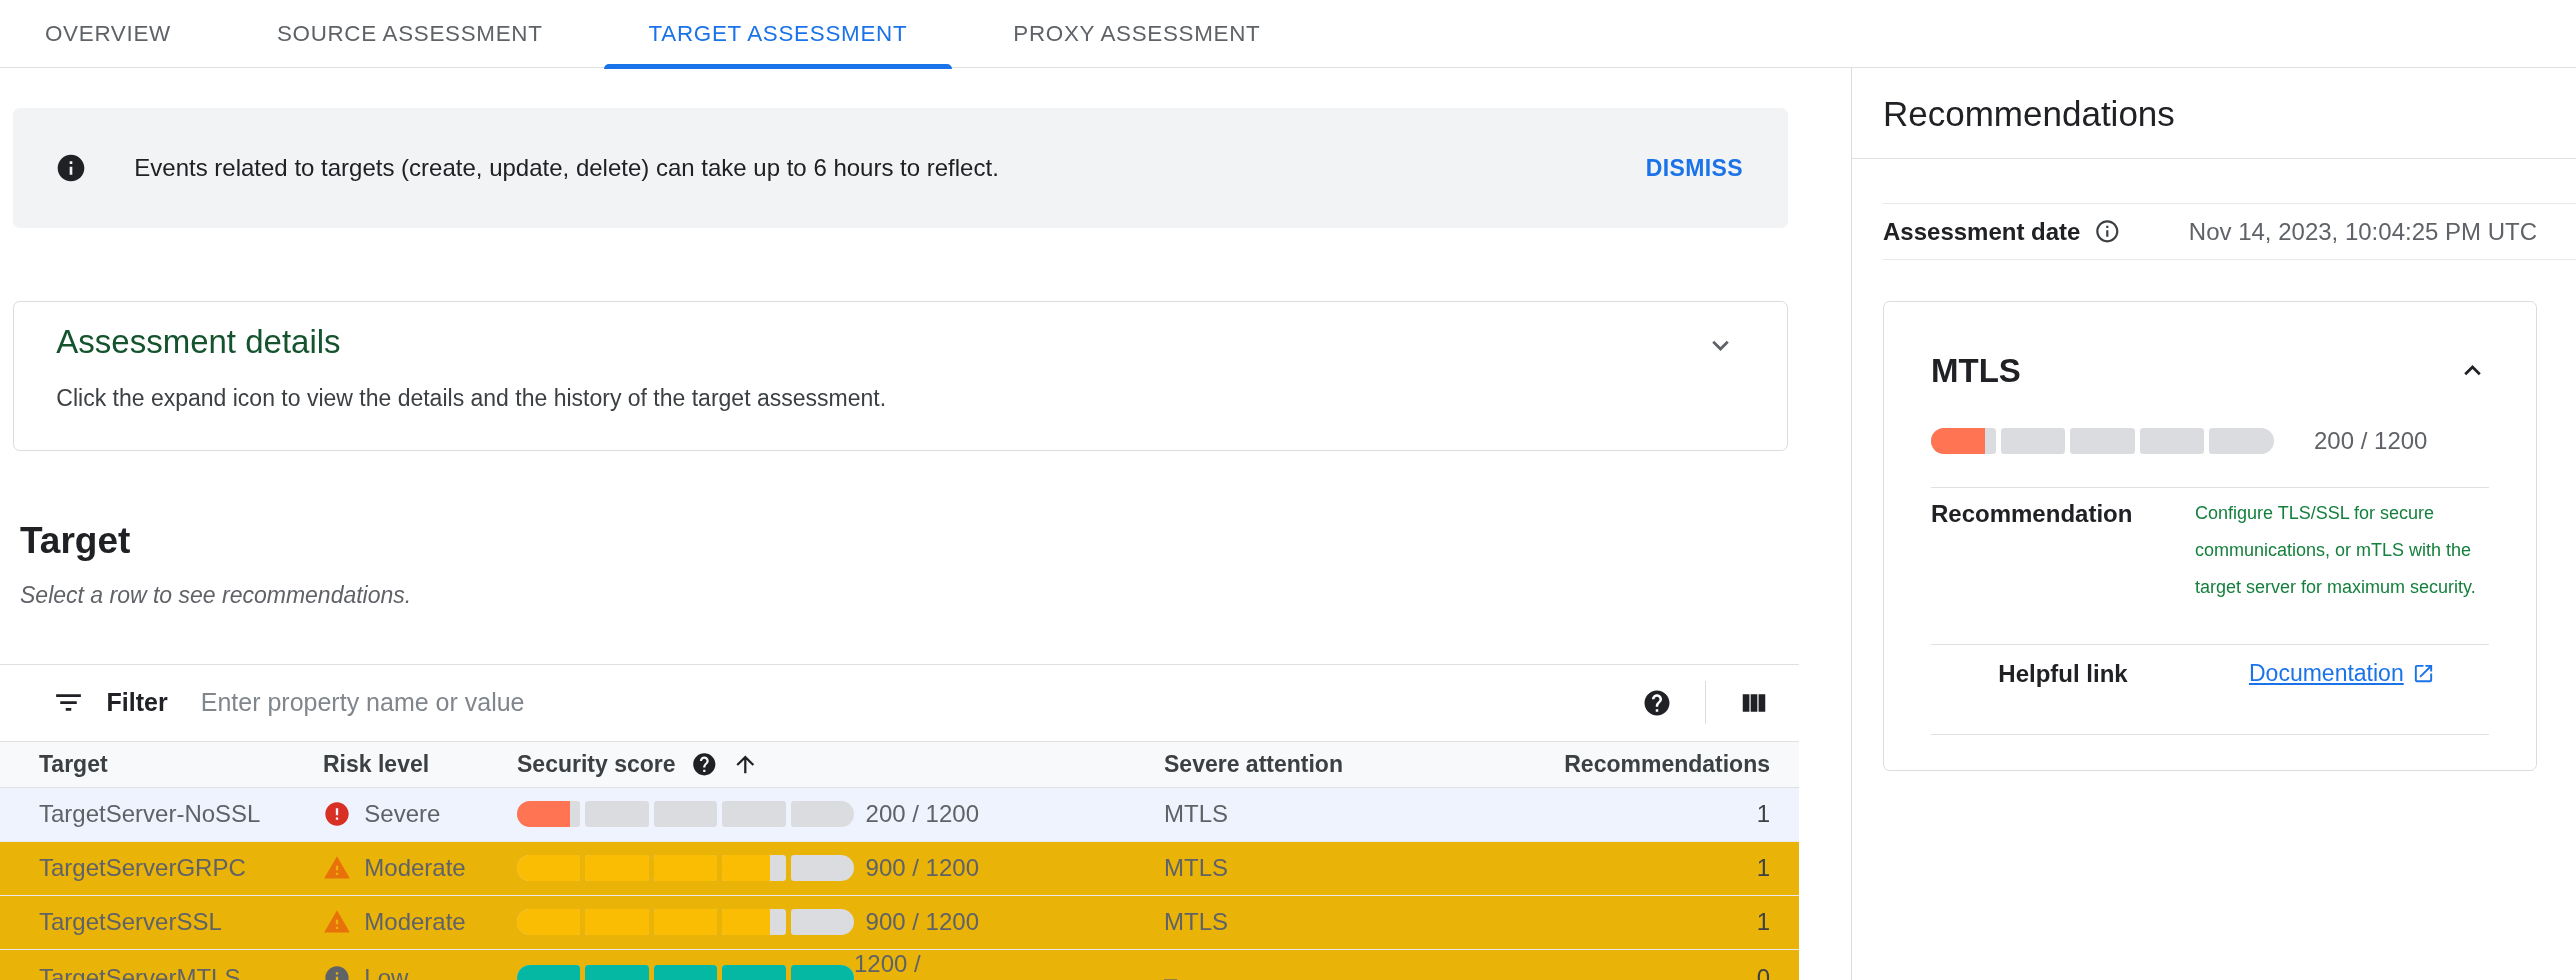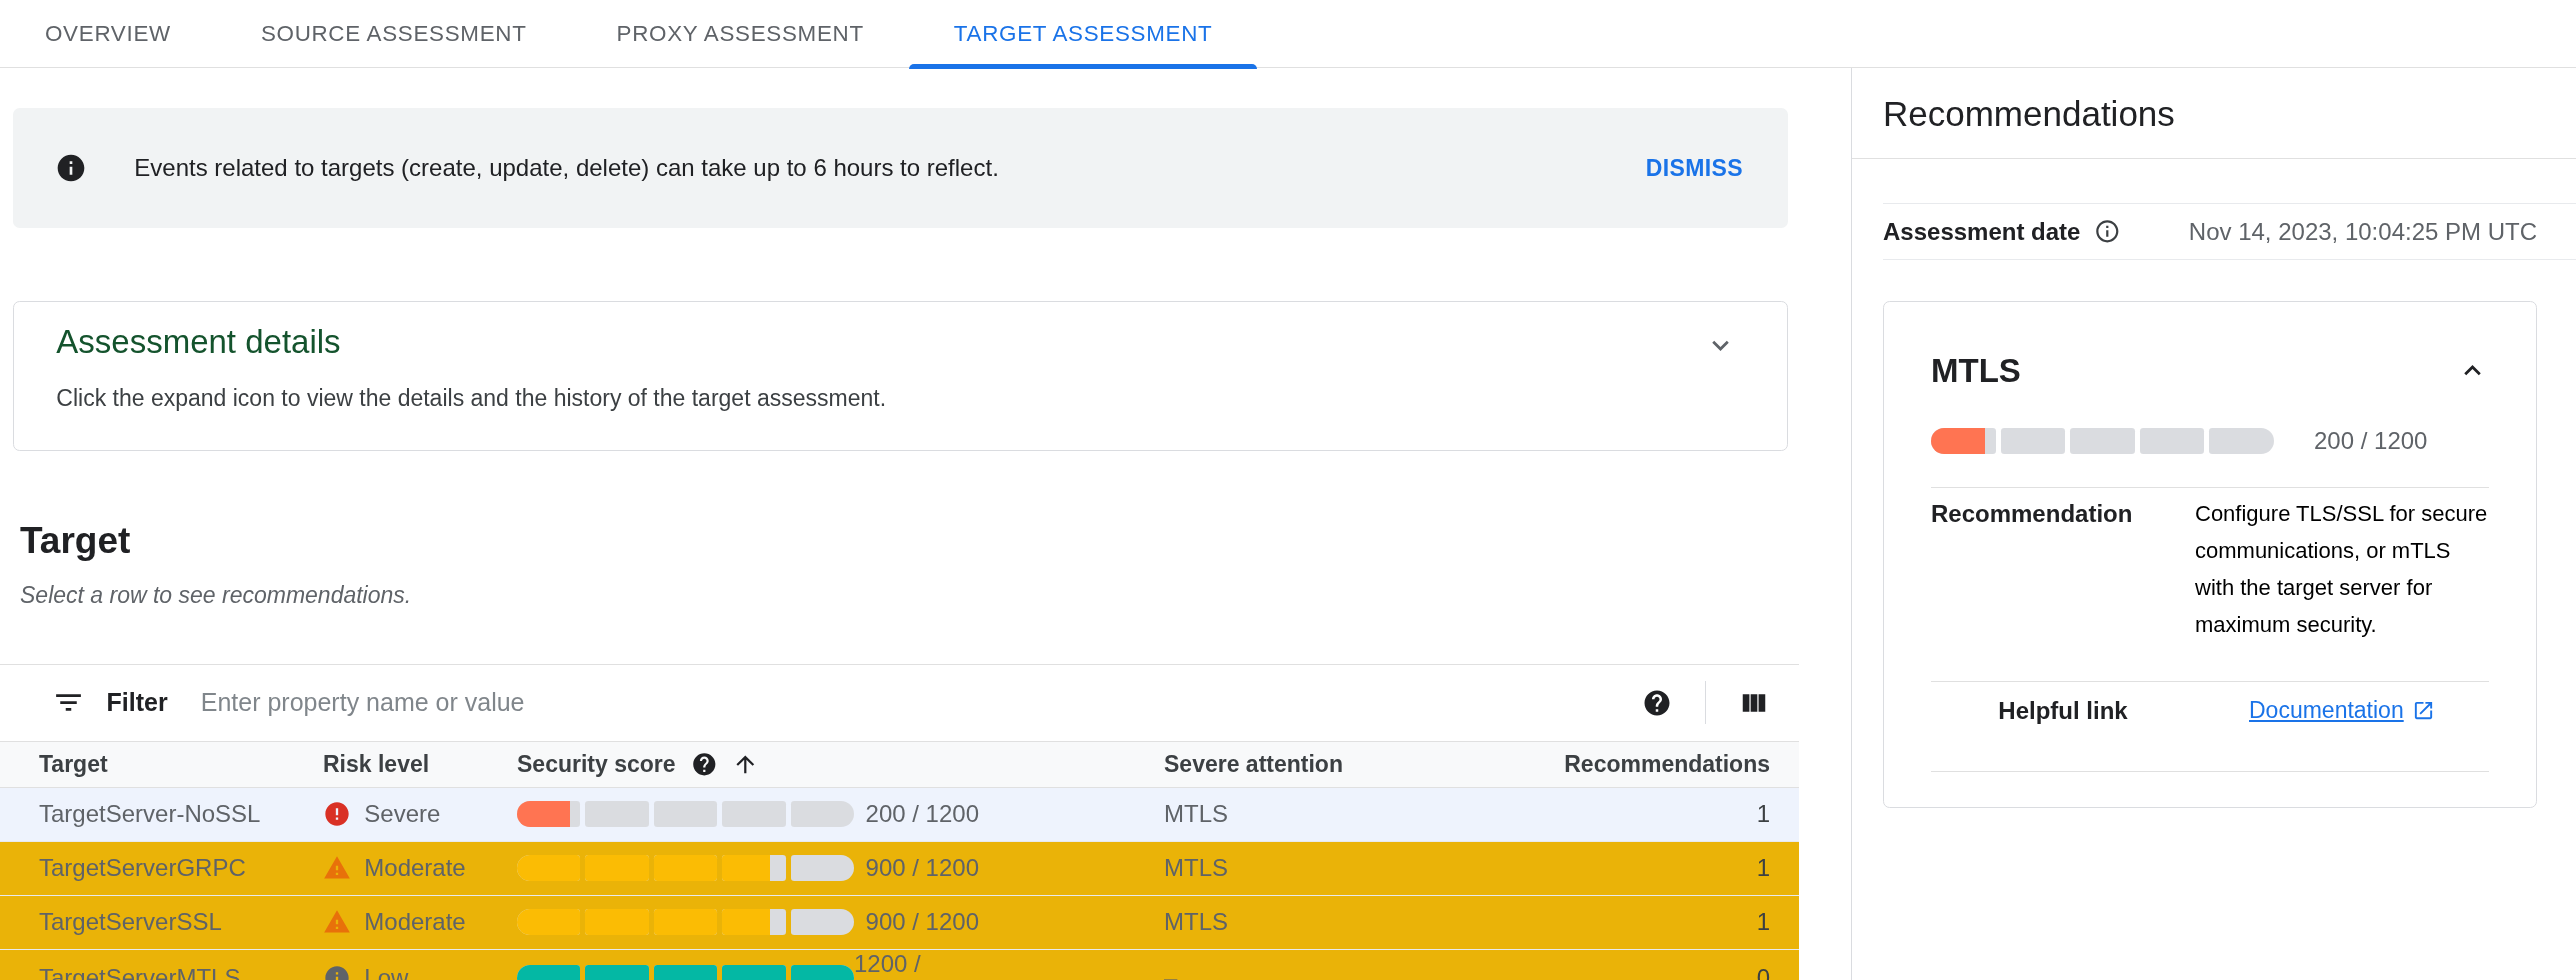--- a/index.html
+++ b/index.html
@@ -1,21 +1,21 @@
 <!DOCTYPE html>
 <html style="font-size:13.3px"><head>
 <meta charset="utf-8">
 <style>
   * { box-sizing: border-box; margin: 0; padding: 0; }
   html,body { width: 2576px; height: 981px; overflow: hidden; background: #fff; }
   .app { position: relative; width: 2576px; height: 981px;
          font-family: "Liberation Sans", sans-serif; color: #202124; }
 
   
-  .tabbar { height: 68px; border-bottom: 1.7px solid #e0e0e0; display: flex; align-items: stretch; }
+  .tabbar { height: 68px; border-bottom: 1.7px solid #e0e0e0; display: flex; align-items: stretch; gap: 16px; }
   .tab { position: relative; display: flex; align-items: center; padding: 0 45px;
          font-size: 22.4px; font-weight: 500; letter-spacing: 0.7px; color: #5f6368; cursor: pointer; }
   .tab.active { color: #1a73e8; }
   .tab.active::after { content: ""; position: absolute; left: 0; right: 0; bottom: -1.7px;
          height: 5px; background: #1a73e8; border-radius: 5px 5px 0 0; }
 
   .layout { display: flex; height: 912px; }
   .main { width: 1851px; flex: none; }
   .aside { flex: 1; border-left: 0.8px solid #dadce0; padding: 0 39px 0 31px; }
 
@@ -91,41 +91,41 @@
   .mtls-card { margin-top: 41px; border: 0.8px solid #dadce0; border-radius: 6.6px;
                padding: 50px 47px 35px; }
   .mc-head { display: flex; justify-content: space-between; align-items: center; }
   .mc-title { font-size: 33px; font-weight: 700; line-height: 37px; color: #202124; }
   .mc-head .ic { width: 33px; height: 33px; color: #202124; cursor: pointer; }
   .mc-barrow { margin-top: 38px; display: flex; align-items: center; }
   .mc-score { margin-left: 40px; font-size: 24px; color: #5f6368; }
   .cdiv { height: 0.8px; background: #e0e0e0; margin-top: 32px; }
   .crow { display: grid; grid-template-columns: 264px 1fr; padding: 6.6px 0; }
   .clabel { font-size: 24px; font-weight: 700; color: #202124; line-height: 37px; }
-  .cvalue { font-size: 22px; color: #000000; line-height: 37px; }
+  .cvalue { font-size: 18px; color: #15803d; line-height: 37px; }
   .crow.linkrow { align-items: center; padding: 10px 0; text-align: center; }
   .doclink { display: inline-flex; align-items: center; gap: 8.3px; font-size: 23px;
              color: #1a73e8; text-decoration: underline; cursor: pointer; }
   .doclink .ic { width: 23px; height: 23px; }
 
   .view-btn { margin-top: 73px; height: 61px; padding: 0 38px; background: #1a73e8; color: #fff;
               border: none; border-radius: 6.6px; font-family: inherit; font-size: 23px; font-weight: 700;
               letter-spacing: 0.5px; display: inline-flex; align-items: center; cursor: pointer;
               box-shadow: 0 1.7px 4.2px rgba(60,64,67,.35); }
 </style>
 </head>
 <body>
 
 <div class="app">
 
   <nav class="tabbar">
     <div class="tab">OVERVIEW</div>
     <div class="tab">SOURCE ASSESSMENT</div>
+    <div class="tab active">TARGET ASSESSMENT</div>
     <div class="tab">PROXY ASSESSMENT</div>
-    <div class="tab active">TARGET ASSESSMENT</div>
   </nav>
 
   <div class="layout">
     <main class="main">
 
       <div class="banner">
         <svg class="ic" viewBox="0 0 24 24" fill="currentColor">
             <path d="M12 2C6.48 2 2 6.48 2 12s4.48 10 10 10 10-4.48 10-10S17.52 2 12 2zm1 15h-2v-6h2v6zm0-8h-2V7h2v2z"></path>
           </svg>
         <span class="banner-text">Events related to targets (create, update, delete) can take up to 6 hours to reflect.</span>

